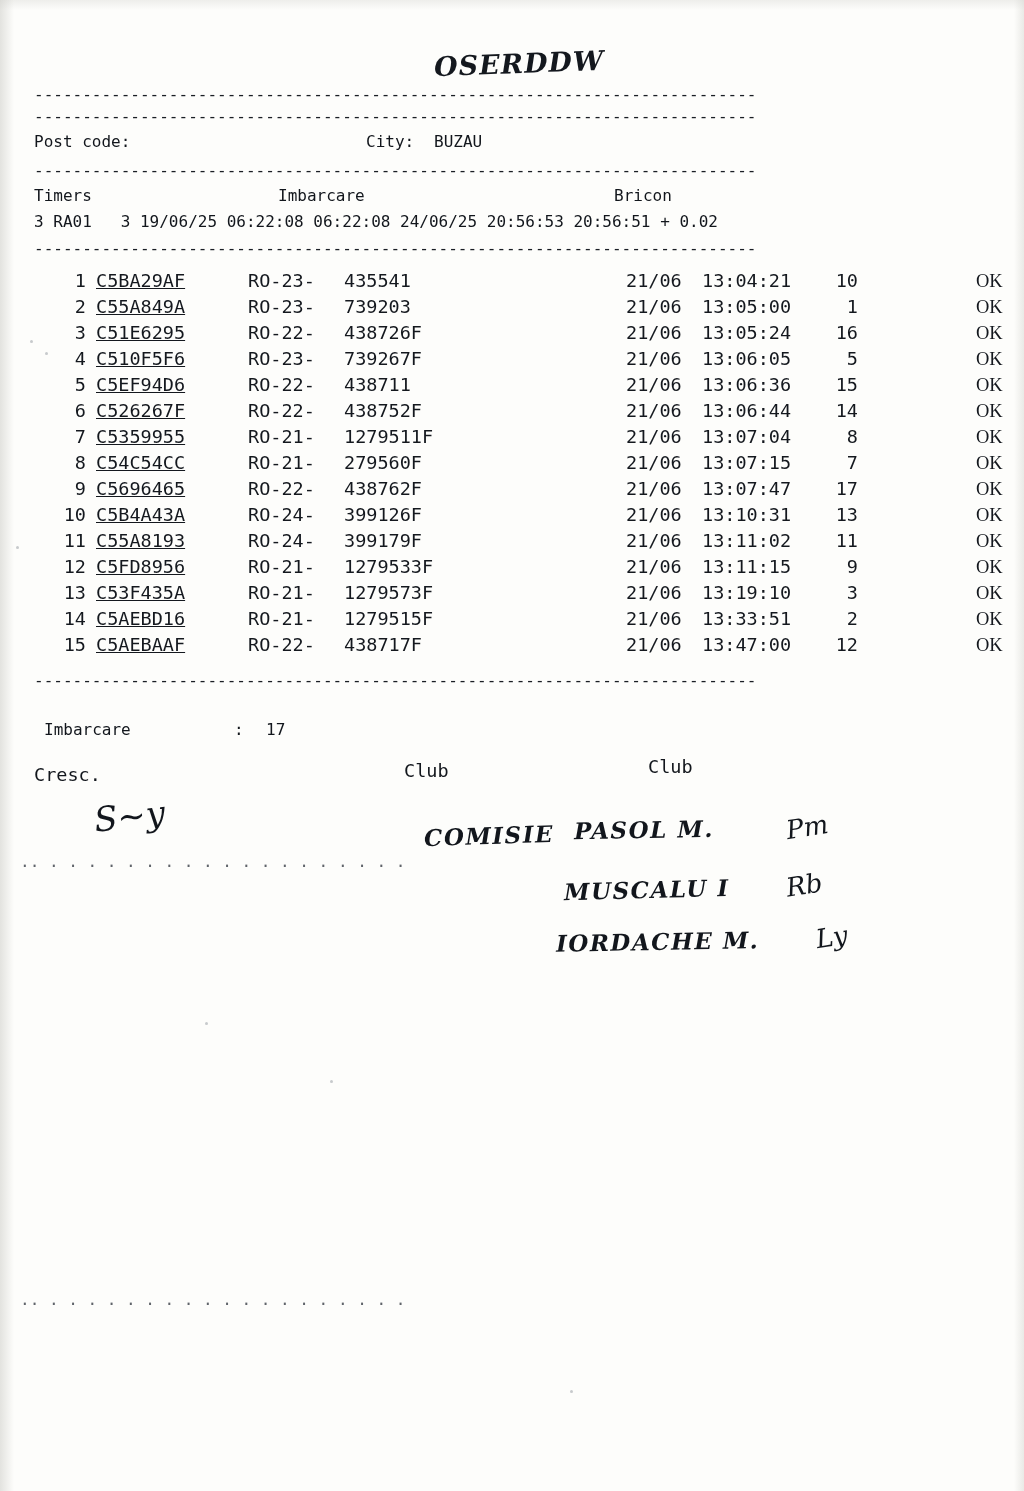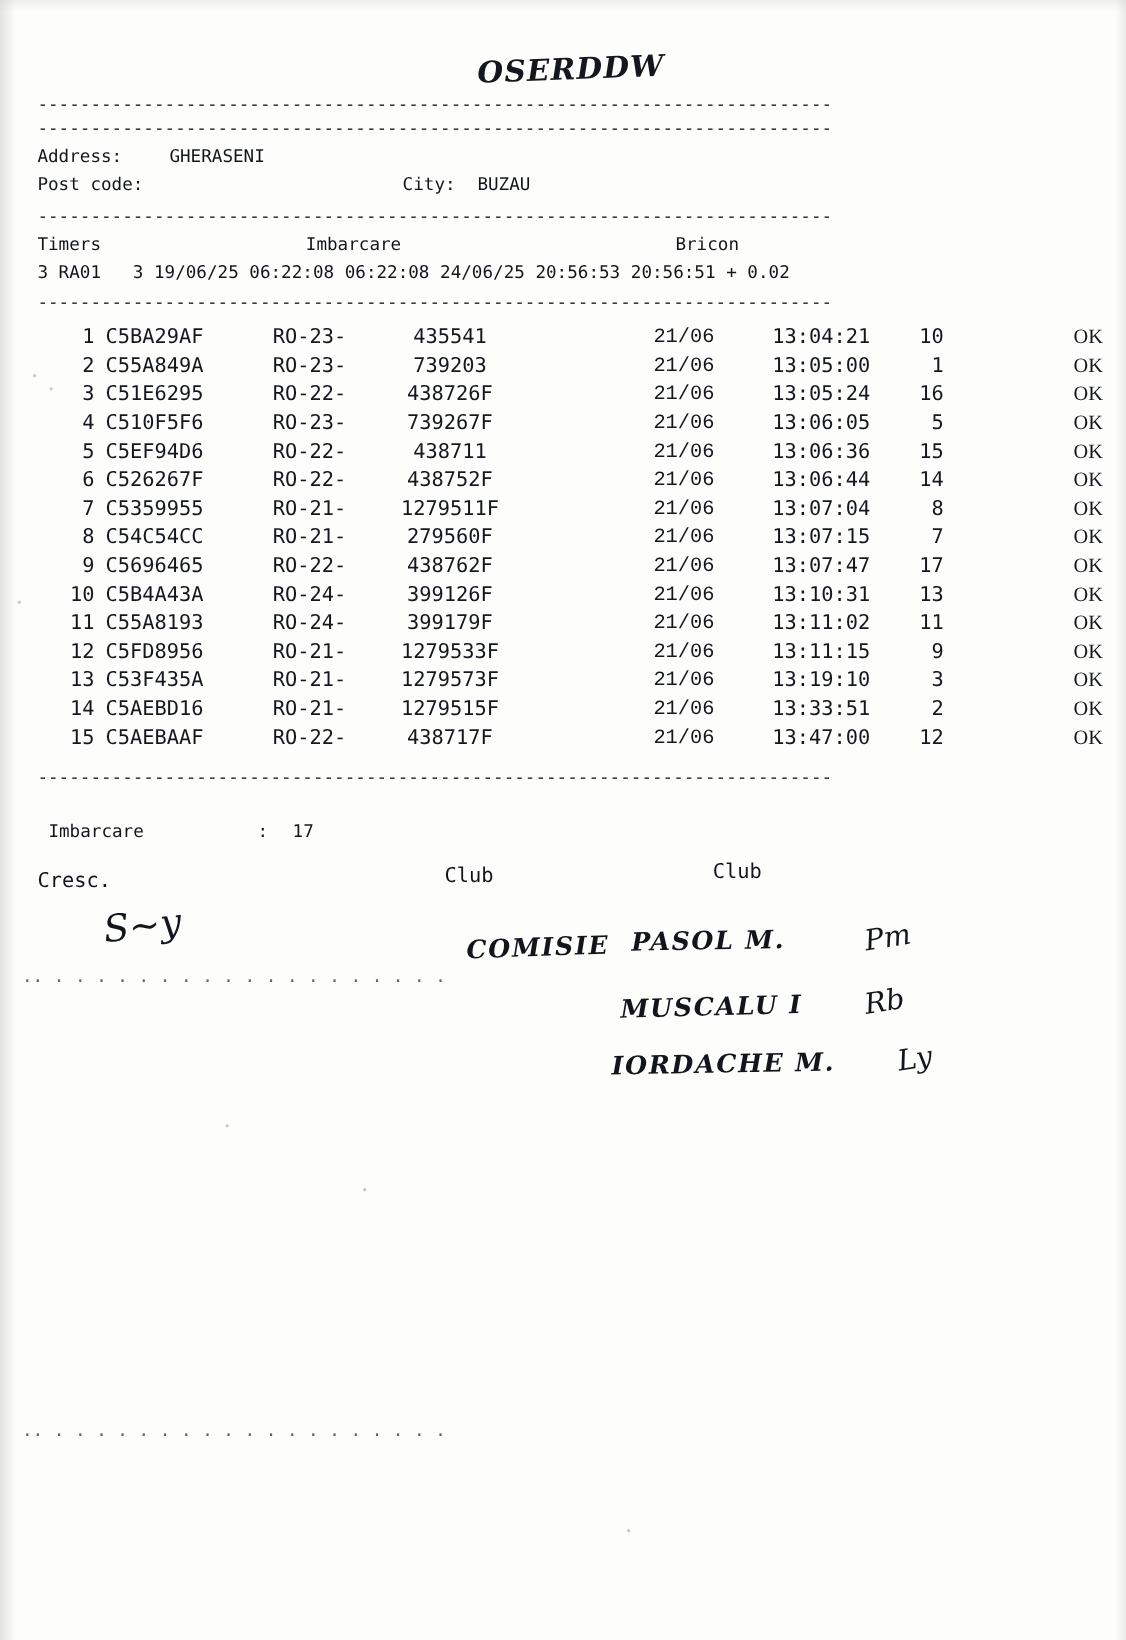--- a/index.html
+++ b/index.html
@@ -77,24 +77,24 @@
     position: relative;
     height: 26px;
     font-size: 18.5px;
     line-height: 26px;
     white-space: pre;
     font-family: "DejaVu Sans Mono", monospace;
     color: #14181e;
   }
   .trow span { position: absolute; top: 0; }
   .c-idx   { left: 18px;  width: 34px; text-align: right; }
-  .c-ring  { left: 62px; }
+  .c-ring  { left: 62px; text-decoration: underline; }
   .c-ro    { left: 214px; }
-  .c-num   { left: 310px; width: 130px; text-align: center; }
-  .c-date  { left: 560px; font-family: Liberation Mono, monospace; }
+  .c-num   { left: 310px; width: 130px; text-align: left; }
+  .c-date  { left: 592px; }
   .c-time  { left: 668px; }
   .c-rank  { left: 798px; width: 26px; text-align: right; }
   .c-ok    { left: 942px; font-family: Liberation Serif, serif; }
 
   .sig-area { position: relative; height: 230px; margin-top: 10px; }
   .sig-label { position: absolute; font-family: "DejaVu Sans Mono", monospace; font-size: 18.5px; }
 
   .hw {
     position: absolute;
     font-family: "DejaVu Serif", serif;
@@ -148,24 +148,20 @@
     <div style="height:44px"></div>
 
     <div class="rule">---------------------------------------------------------------------------</div>
 
 
     <div style="height:6px"></div>
     <div class="rule">---------------------------------------------------------------------------</div>
 
     <div class="hdr-block">
       <div class="line-pos">
-        <span style="left:0px">Address:</span>
-        <span style="left:120px">GHERASENI</span>
-      </div>
-      <div class="line-pos">
         <span style="left:0px">Post code:</span>
         <span style="left:332px">City:</span>
         <span style="left:400px">BUZAU</span>
       </div>
     </div>
 
     <div style="height:6px"></div>
     <div class="rule">---------------------------------------------------------------------------</div>
 
     <div class="hdr-block">

